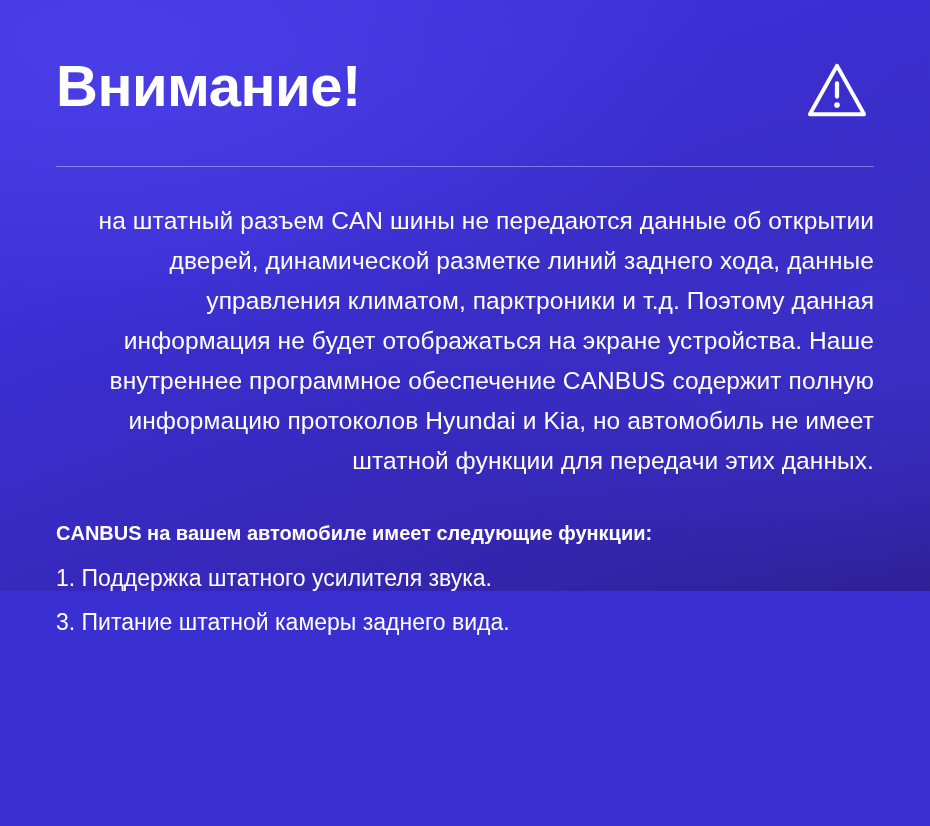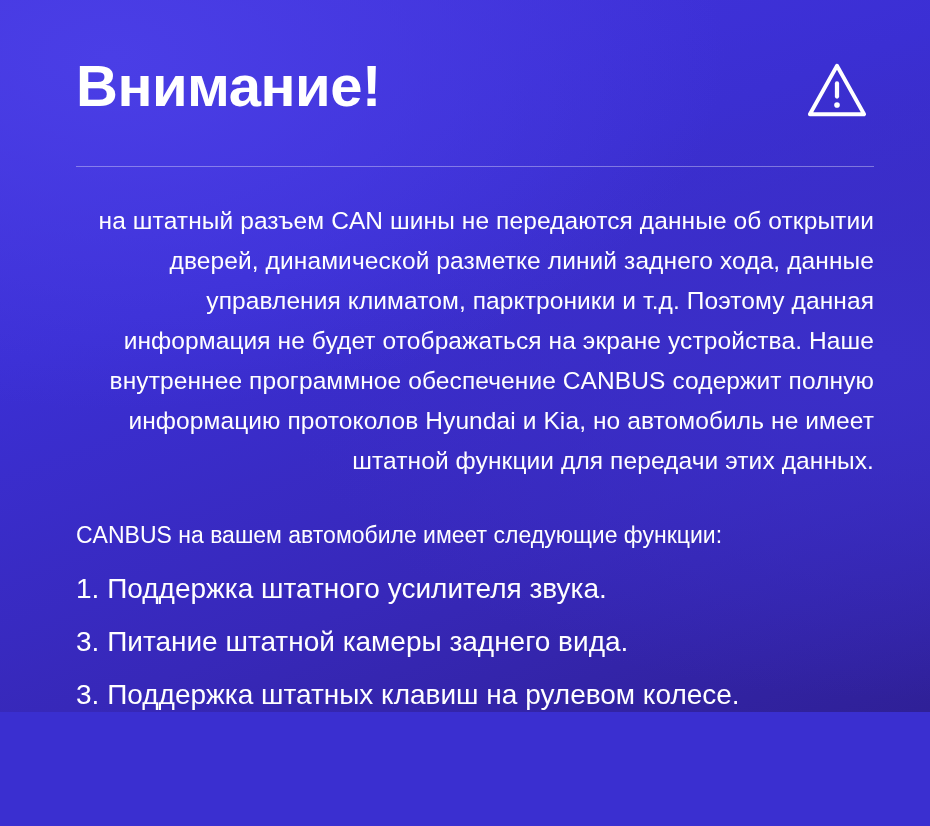--- a/index.html
+++ b/index.html
@@ -9,27 +9,27 @@
   body {
     width: 930px;
     height: 826px;
     overflow: hidden;
     font-family: "Liberation Sans", sans-serif;
     background: #3a2fd0;
   }
   .poster {
     position: relative;
     width: 930px;
-    height: 712px;
+    height: 591px;
     box-sizing: border-box;
     background:
       radial-gradient(120% 90% at 12% 8%, #4a3ee6 0%, rgba(74,62,230,0) 55%),
       radial-gradient(110% 80% at 95% 50%, #3b2fc9 0%, rgba(59,47,201,0) 60%),
       linear-gradient(160deg, #4334dd 0%, #3b2fd4 35%, #3728b9 70%, #2f2097 100%);
-    padding: 52px 56px 0 76px;
+    padding: 52px 56px 0 56px;
     color: #ffffff;
   }
   .header {
     display: flex;
     align-items: flex-start;
     justify-content: space-between;
   }
   .title {
     font-size: 58px;
     line-height: 1.05;
@@ -58,33 +58,33 @@
     line-height: 1.63;
     font-weight: 500;
     letter-spacing: 0.1px;
     color: #ffffff;
     text-align: right;
   }
   .features {
     margin-top: 38px;
   }
   .features-intro {
-    font-size: 23px;
+    font-size: 20px;
     line-height: 1.55;
-    font-weight: 400;
+    font-weight: 700;
     color: #ffffff;
     margin-top: 10px;
   }
   .feature-list {
     list-style: none;
     margin: 8px 0 0 0;
     padding: 0;
   }
   .feature-list li {
-    font-size: 28px;
+    font-size: 23px;
     line-height: 1.9;
     font-weight: 500;
     color: #ffffff;
   }
 </style>
 </head>
 <body>
 
 <div class="poster">
 
@@ -101,17 +101,16 @@
 
   <div class="divider"></div>
 
   <p class="body-copy">на штатный разъем CAN шины не передаются данные об открытии дверей, динамической разметке линий заднего хода, данные управления климатом, парктроники и т.д. Поэтому данная информация не будет отображаться на экране устройства. Наше внутреннее программное обеспечение CANBUS содержит полную информацию протоколов Hyundai и Kia, но автомобиль не имеет штатной функции для передачи этих данных.</p>
 
   <div class="features">
     <div class="features-intro">CANBUS на вашем автомобиле имеет следующие функции:</div>
     <ul class="feature-list">
       <li>1. Поддержка штатного усилителя звука.</li>
       <li>3. Питание штатной камеры заднего вида.</li>
-      <li>3. Поддержка штатных клавиш на рулевом колесе.</li>
     </ul>
   </div>
 
 </div>
 
 </body></html>

